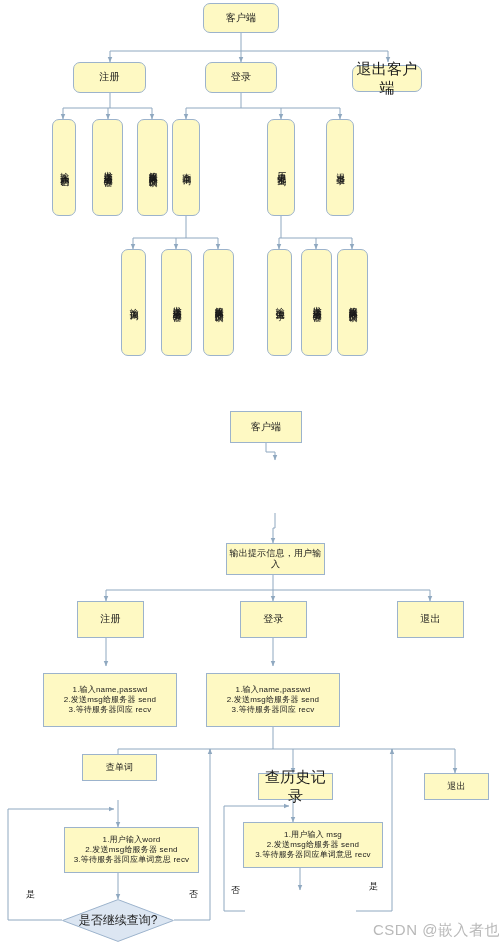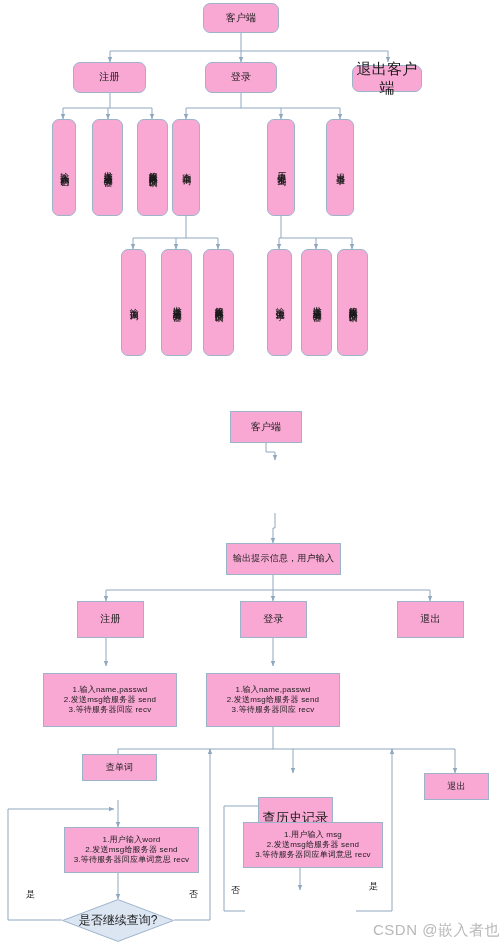--- a/index.html
+++ b/index.html
@@ -23,21 +23,21 @@
   svg.edges {
     position: absolute;
     left: 0; top: 0;
     width: 499px;
     height: 946px;
     pointer-events: none;
   }
   .node {
     position: absolute;
     box-sizing: border-box;
-    background: #f9a8d4;
+    background: #fef9c3;
     border: 1px solid #9cb3cc;
     color: #1a1a1a;
     display: flex;
     align-items: center;
     justify-content: center;
     text-align: center;
     line-height: 1.25;
     letter-spacing: 0.2px;
   }
   .node.round {
@@ -238,21 +238,21 @@
 
   <div class="node vert" style="left:337px; top:249px; width:31px; height:107px; font-size:9px;">
     <span>接收服务器的反馈</span>
   </div>
 
   <div class="node" style="left:230px; top:411px; width:72px; height:32px; font-size:10px;">
     <span>客户端</span>
   </div>
 
 
-  <div class="node" style="left:226px; top:543px; width:115px; height:32px; font-size:9px;">
+  <div class="node" style="left:226px; top:543px; width:99px; height:32px; font-size:9px;">
     <span>输出提示信息，用户输入</span>
   </div>
 
   <div class="node" style="left:77px; top:601px; width:67px; height:37px; font-size:10px;">
     <span>注册</span>
   </div>
 
   <div class="node" style="left:240px; top:601px; width:67px; height:37px; font-size:10px;">
     <span>登录</span>
   </div>
@@ -270,21 +270,21 @@
   <div class="node" style="left:206px; top:673px; width:134px; height:54px; font-size:8px;">
     <span class="lines">1.输入name,passwd
 2.发送msg给服务器 send
 3.等待服务器回应 recv</span>
   </div>
 
   <div class="node" style="left:82px; top:754px; width:75px; height:27px; font-size:9px;">
     <span>查单词</span>
   </div>
 
-  <div class="node" style="left:258px; top:773px; width:75px; height:43px; font-size:13px;margin-top:24px;">
+  <div class="node" style="left:258px; top:773px; width:75px; height:27px; font-size:15px;">
     <span>查历史记录</span>
   </div>
 
   <div class="node" style="left:424px; top:773px; width:65px; height:27px; font-size:9px;">
     <span>退出</span>
   </div>
 
   <div class="node" style="left:52px; top:827px; width:135px; height:46px; font-size:8px;margin-left:12px;">
     <span class="lines">1.用户输入word
 2.发送msg给服务器 send

